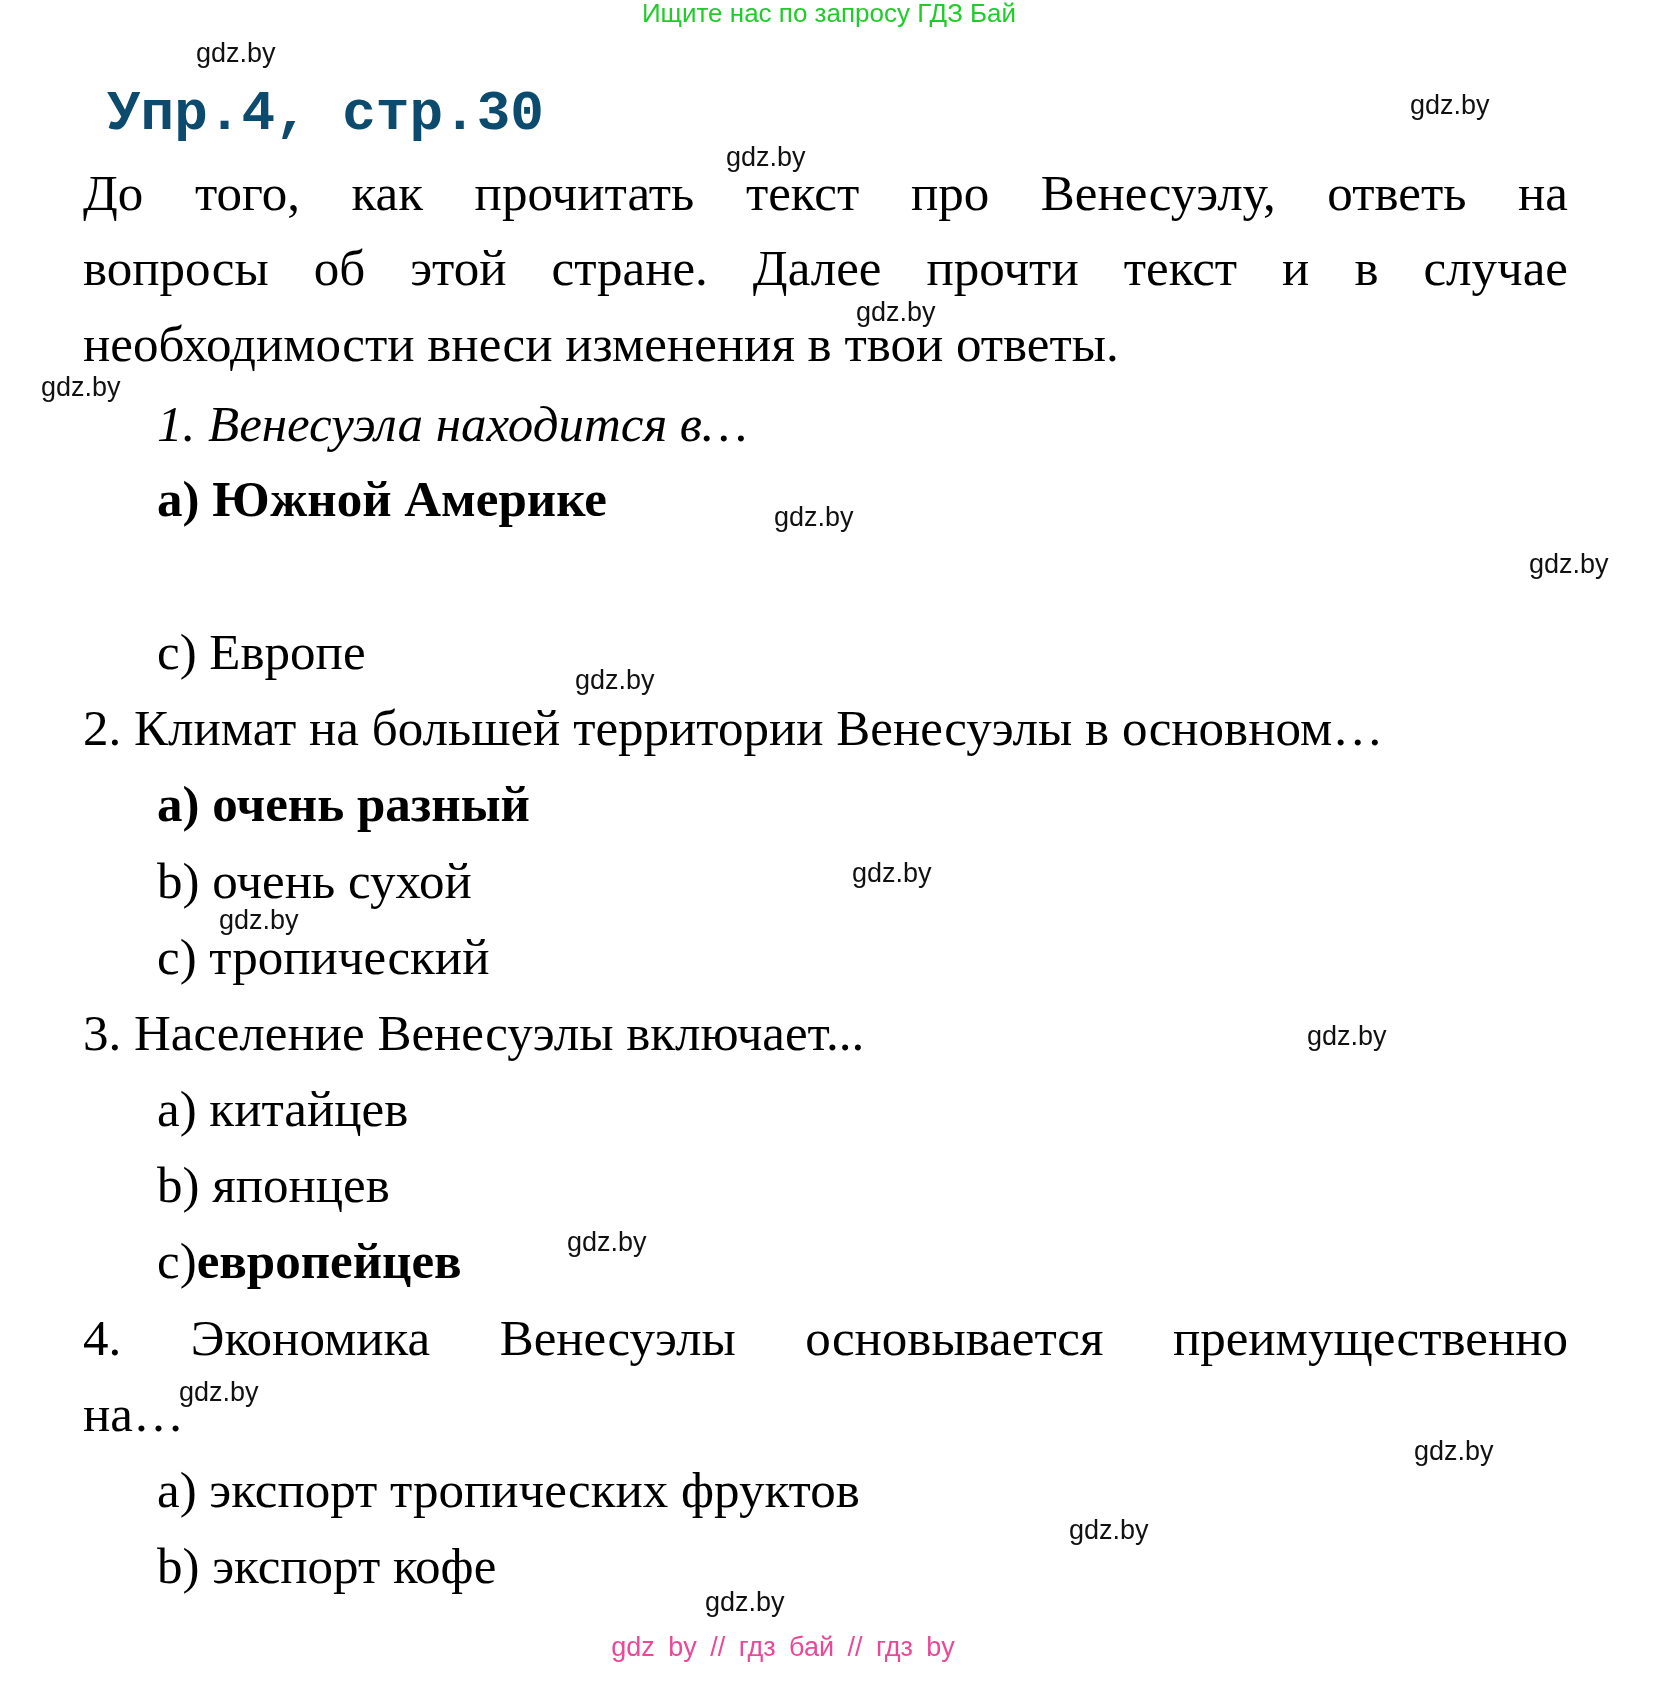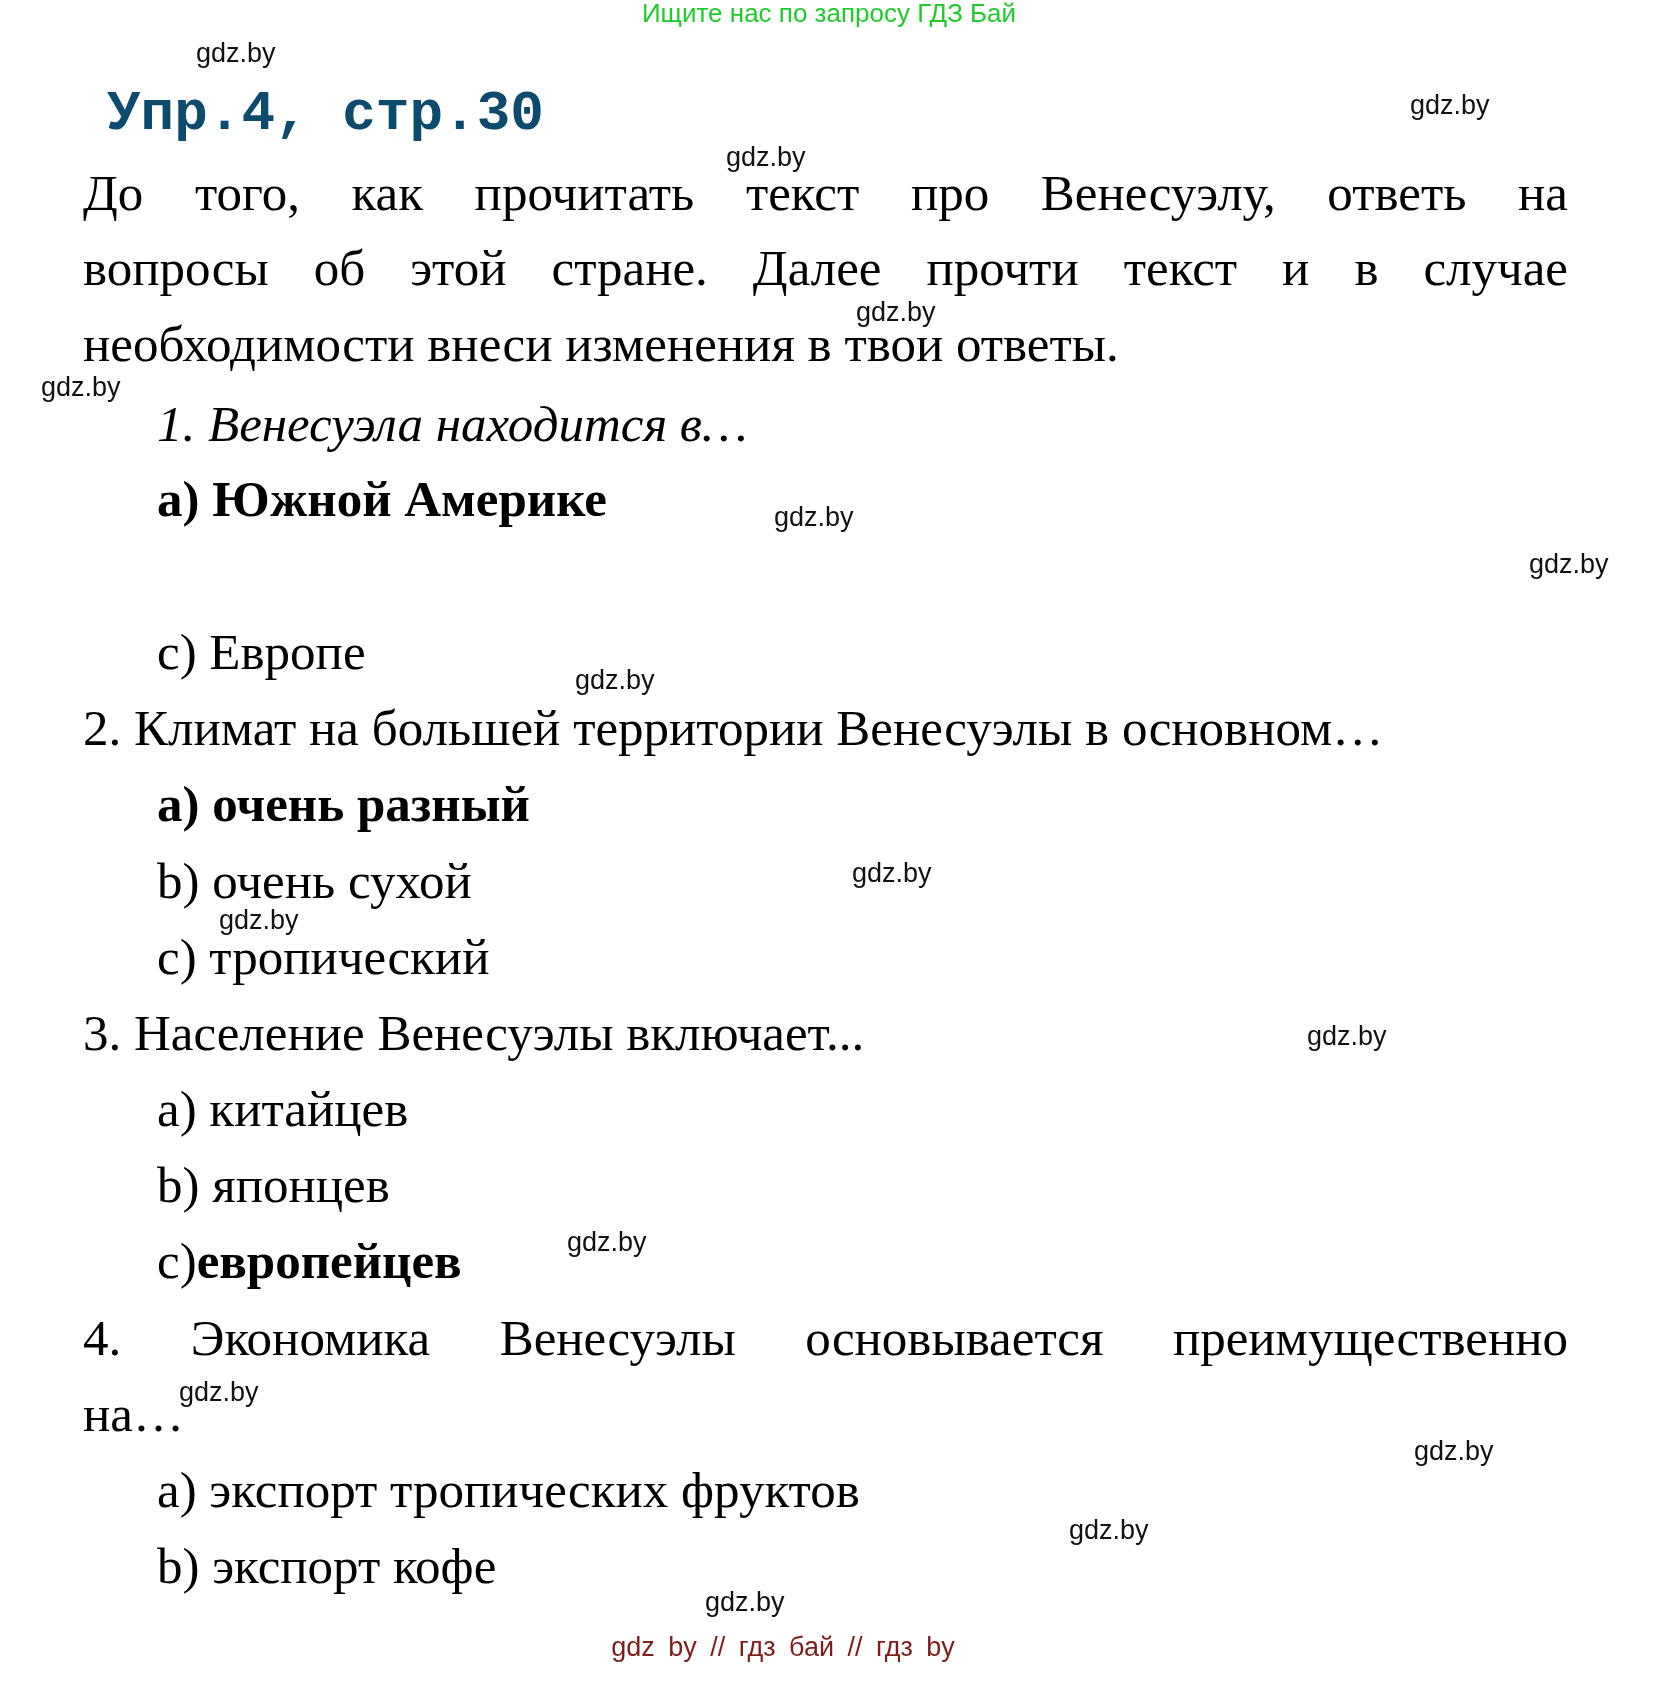--- a/index.html
+++ b/index.html
@@ -5,21 +5,21 @@
   html, body { margin: 0; padding: 0; background: #ffffff; }
   body { width: 1658px; height: 1685px; position: relative; overflow: hidden; }
   .page { position: absolute; left: 0; top: 0; width: 1658px; height: 1685px; }
   .abs { position: absolute; white-space: nowrap; }
   .header-note {
     left: 0; width: 1658px; top: -2px; text-align: center;
     font-family: "Liberation Sans", sans-serif; font-size: 26px; color: #1fcc2a;
   }
   .footer-note {
     left: 0; width: 1566px; top: 1632px; text-align: center;
-    font-family: "Liberation Sans", sans-serif; font-size: 27px; color: #7f1d1d;
+    font-family: "Liberation Sans", sans-serif; font-size: 27px; color: #ec4899;
     word-spacing: 6px;
   }
   .wm {
     font-family: "Liberation Sans", sans-serif; font-size: 27px; color: #111111; text-align: center;
   }
   .title {
     left: 83px; top: 82px;
     font-family: Liberation Mono, monospace; font-weight: bold; font-size: 56px; color: #0c4a6e; margin-left: 24px;
   }
   .serif {

